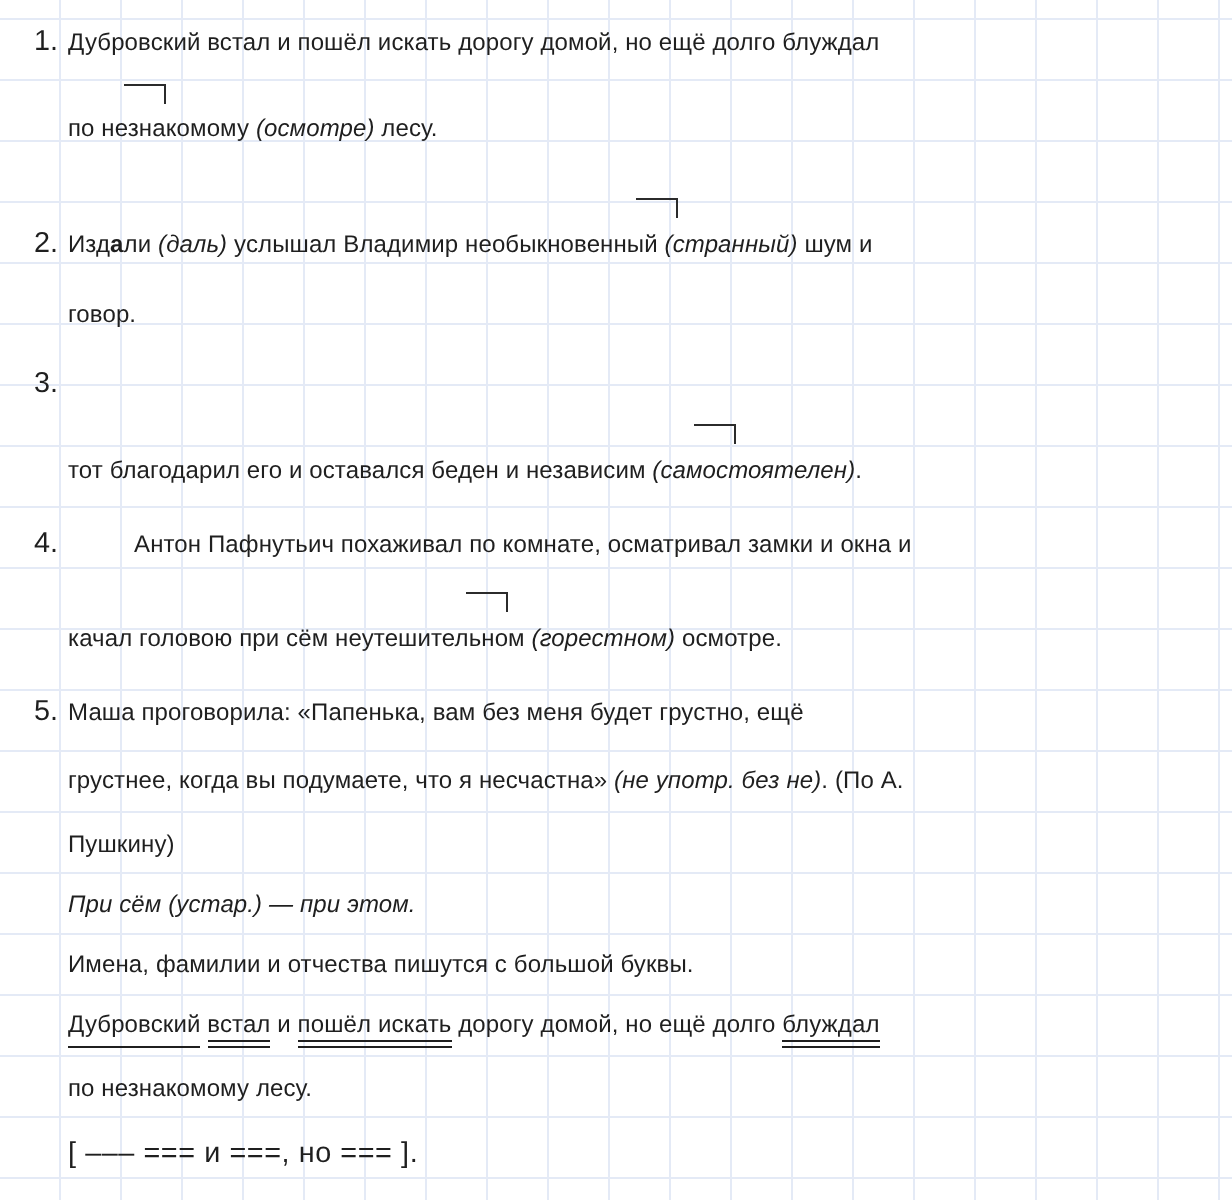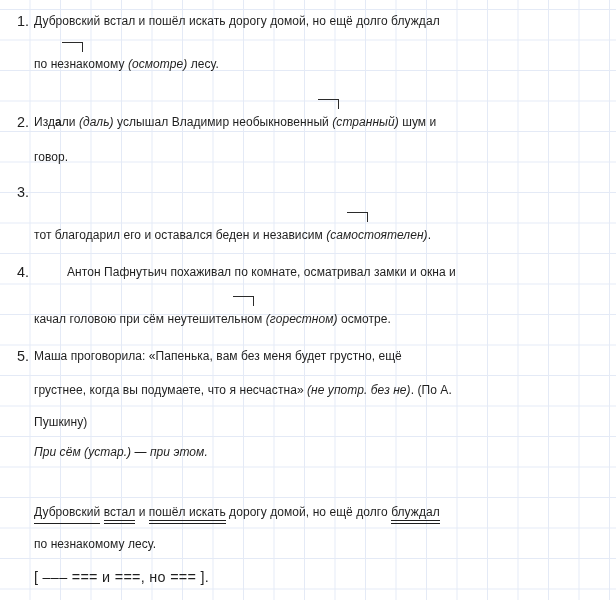--- a/index.html
+++ b/index.html
@@ -109,19 +109,20 @@
 
   <div class="prefix-mark" style="left:233px; top:296px;"></div>
   <div class="line" style="left:34px; top:310px;"><span>качал головою при сём не</span><span>утешительном </span><span class="ital">(горестном)</span><span> осмотре.</span></div>
 
   <div class="num" style="left:17px; top:347px;">5.</div>
   <div class="line" style="left:34px; top:381px;"><span>грустнее, когда вы подумаете, что я несчастна» </span><span class="ital">(не употр. без не)</span><span>. (По А.</span></div>
   <div class="line" style="left:34px; top:347px;">Маша проговорила: «Папенька, вам без меня будет грустно, ещё</div>
   <div class="line" style="left:34px; top:413px;">Пушкину)</div>
 
   <div class="line ital" style="left:34px; top:443px;font-style:italic;">При сём (устар.) — при этом.</div>
+  <div class="line" style="left:34px; top:473px;">Имена, фамилии и отчества пишутся с большой буквы.</div>
 
   <div class="line" style="left:34px; top:503px;"><span class="u1">Дубровский</span><span> </span><span class="u2">встал</span><span> и </span><span class="u2">пошёл искать</span><span> дорогу домой, но ещё долго </span><span class="u2">блуждал</span></div>
   <div class="line" style="left:34px; top:535px;">по незнакомому лесу.</div>
 
   <div class="scheme" style="left:34px; top:568px;">[ ––– === и ===, но === ].</div>
 
 </div>
 
 </body></html>

